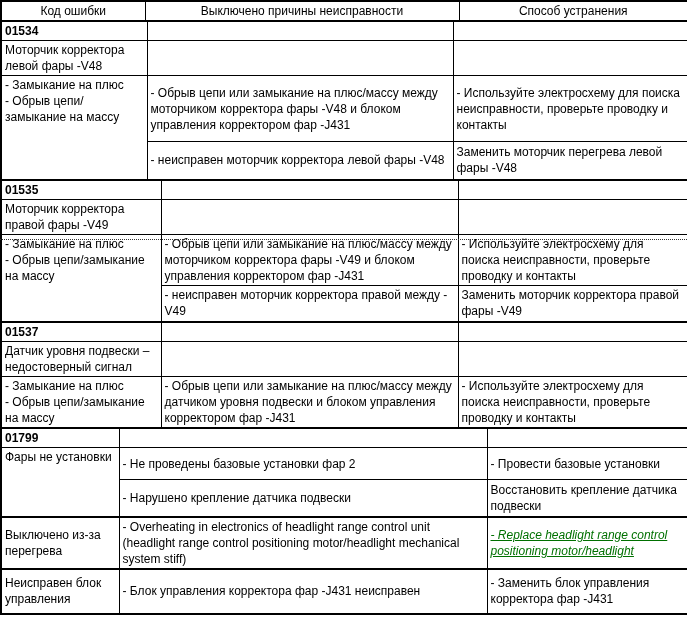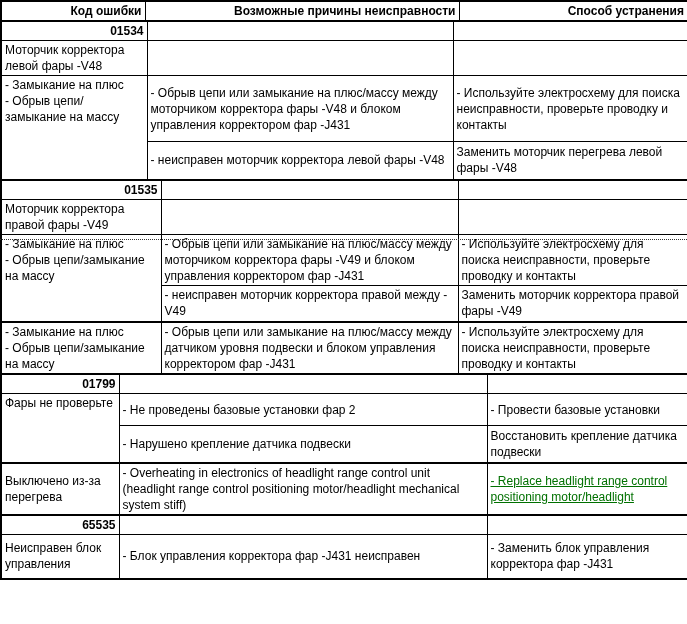--- a/index.html
+++ b/index.html
@@ -21,46 +21,46 @@
   }
   table.t.first{margin-top:0;}
   .t th,.t td{
     border:1px solid #000;
     padding:1px 3px;
     vertical-align:middle;
     line-height:16px;
     overflow:hidden;
     word-wrap:break-word;
   }
-  .t th{font-weight:bold;text-align:right;}
-  td.code{font-weight:bold;text-align:right;}
+  .t th{font-weight:normal;text-align:center;}
+  td.code{font-weight:bold;}
   td.vtop{vertical-align:top;}
   td.pre{white-space:pre-line;}
-  a.link{color:#007000;text-decoration:underline;cursor:pointer;}
+  a.link{color:#007000;text-decoration:underline;cursor:pointer;font-style:italic;}
   .pagebreak{
     position:absolute;left:0;top:239px;width:687px;height:0;
     border-top:1px dotted #333;
     pointer-events:none;
   }
 </style>
 </head>
 <body>
 
 <div class="page">
 
   <table class="t first">
     <colgroup>
         <col style="width:144px">
         <col style="width:314px">
         <col style="width:229px">
       </colgroup>
     <tbody>
         <tr style="height:19px">
       <th>Код ошибки</th>
-      <th>Возможные причины неисправности</th>
+      <th>Выключено причины неисправности</th>
       <th>Способ устранения</th>
     </tr>
   </tbody>
     </table>
 
   <table class="t">
     <colgroup>
         <col style="width:146px">
         <col style="width:306px">
         <col style="width:235px">
@@ -119,20 +119,30 @@
   </tbody>
     </table>
 
   <table class="t">
     <colgroup>
         <col style="width:160px">
         <col style="width:297px">
         <col style="width:230px">
       </colgroup>
     <tbody>
+        <tr style="height:15px">
+      <td class="code">01537</td>
+      <td></td>
+      <td></td>
+    </tr>
+    <tr style="height:31px">
+      <td>Датчик уровня подвески – недостоверный сигнал</td>
+      <td></td>
+      <td></td>
+    </tr>
     <tr style="height:49px">
       <td class="vtop pre">- Замыкание на плюс
 - Обрыв цепи/замыкание на массу</td>
       <td>- Обрыв цепи или замыкание на плюс/массу между датчиком уровня подвески и блоком управления корректором фар -J431</td>
       <td>- Используйте электросхему для поиска неисправности, проверьте проводку и контакты</td>
     </tr>
   </tbody>
     </table>
 
   <table class="t">
@@ -141,21 +151,21 @@
         <col style="width:368px">
         <col style="width:201px">
       </colgroup>
     <tbody>
         <tr style="height:18px">
       <td class="code">01799</td>
       <td></td>
       <td></td>
     </tr>
     <tr style="height:32px">
-      <td rowspan="2" class="vtop">Фары не проверьте</td>
+      <td rowspan="2" class="vtop">Фары не установки</td>
       <td>- Не проведены базовые установки фар 2</td>
       <td>- Провести базовые установки</td>
     </tr>
     <tr style="height:37px">
       <td>- Нарушено крепление датчика подвески</td>
       <td>Восстановить крепление датчика подвески</td>
     </tr>
   </tbody>
     </table>
 
@@ -176,25 +186,20 @@
   </tbody>
     </table>
 
   <table class="t">
     <colgroup>
         <col style="width:118px">
         <col style="width:368px">
         <col style="width:201px">
       </colgroup>
     <tbody>
-        <tr style="height:15px">
-      <td class="code">65535</td>
-      <td></td>
-      <td></td>
-    </tr>
     <tr style="height:45px">
       <td>Неисправен блок управления</td>
       <td>- Блок управления корректора фар -J431 неисправен</td>
       <td>- Заменить блок управления корректора фар -J431</td>
     </tr>
   </tbody>
     </table>
 
   <div class="pagebreak"></div>
 

